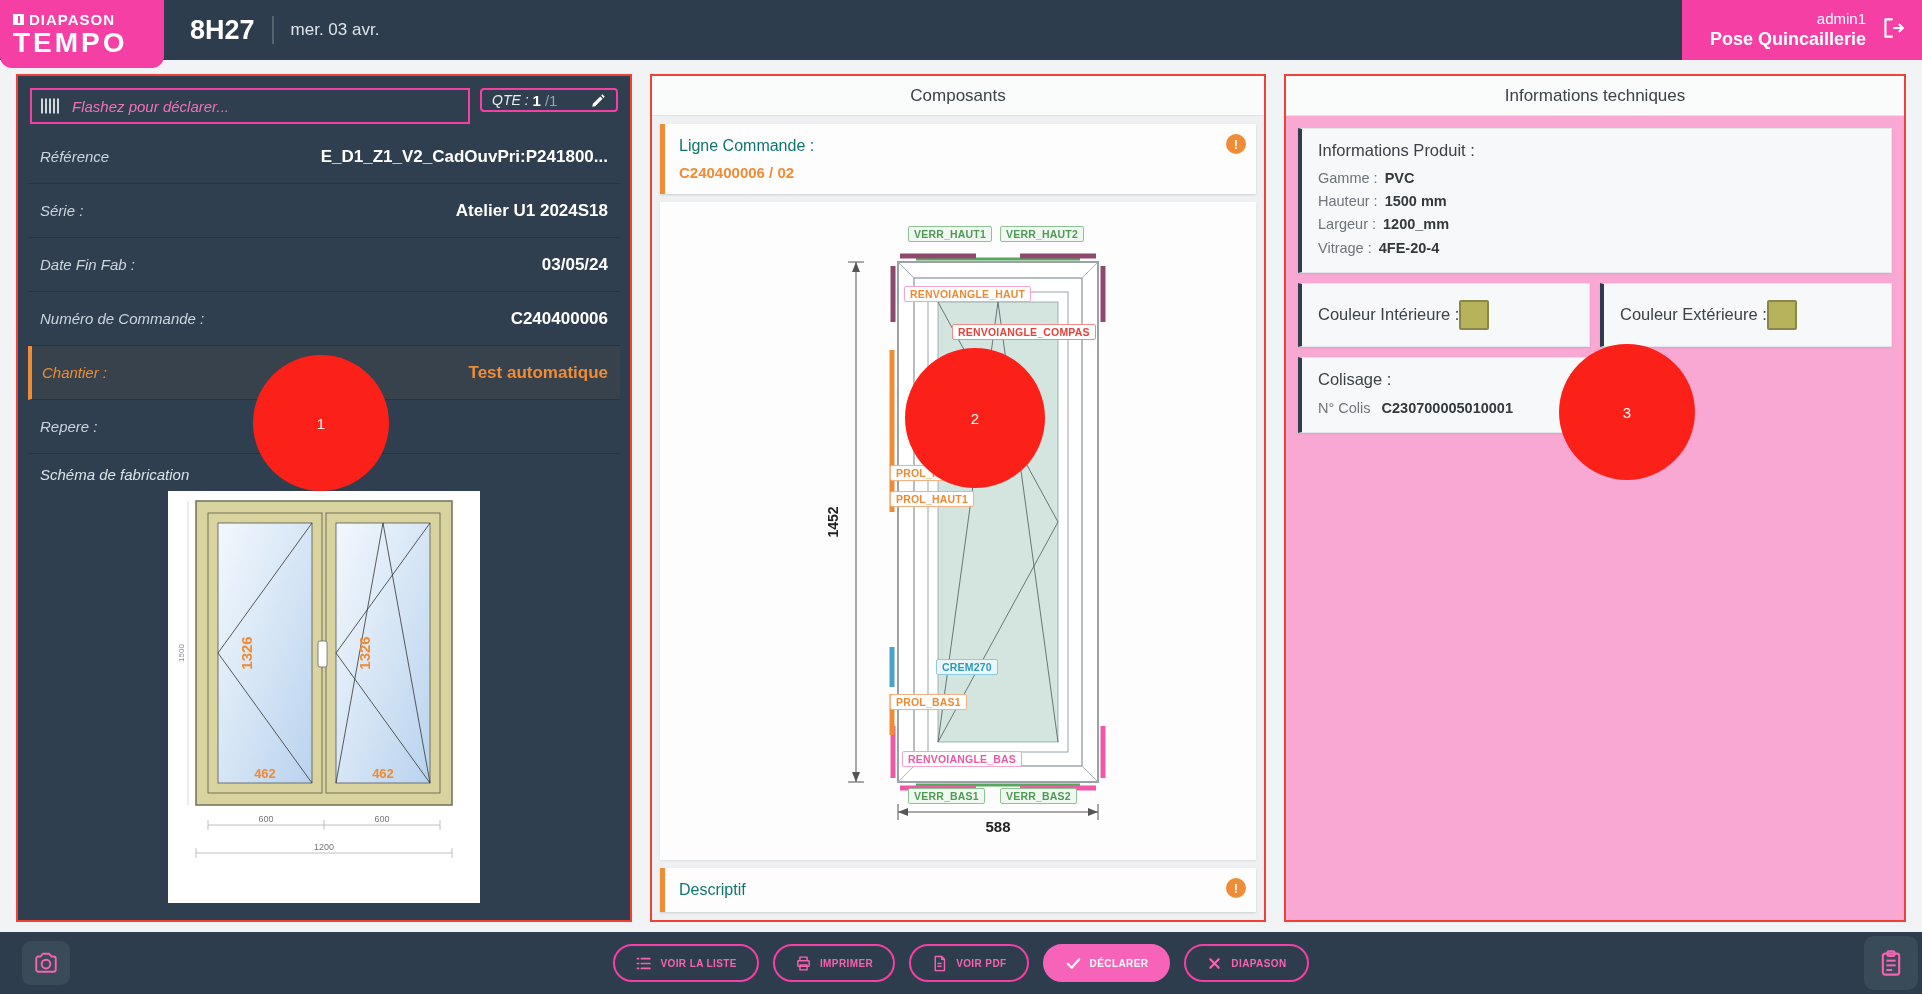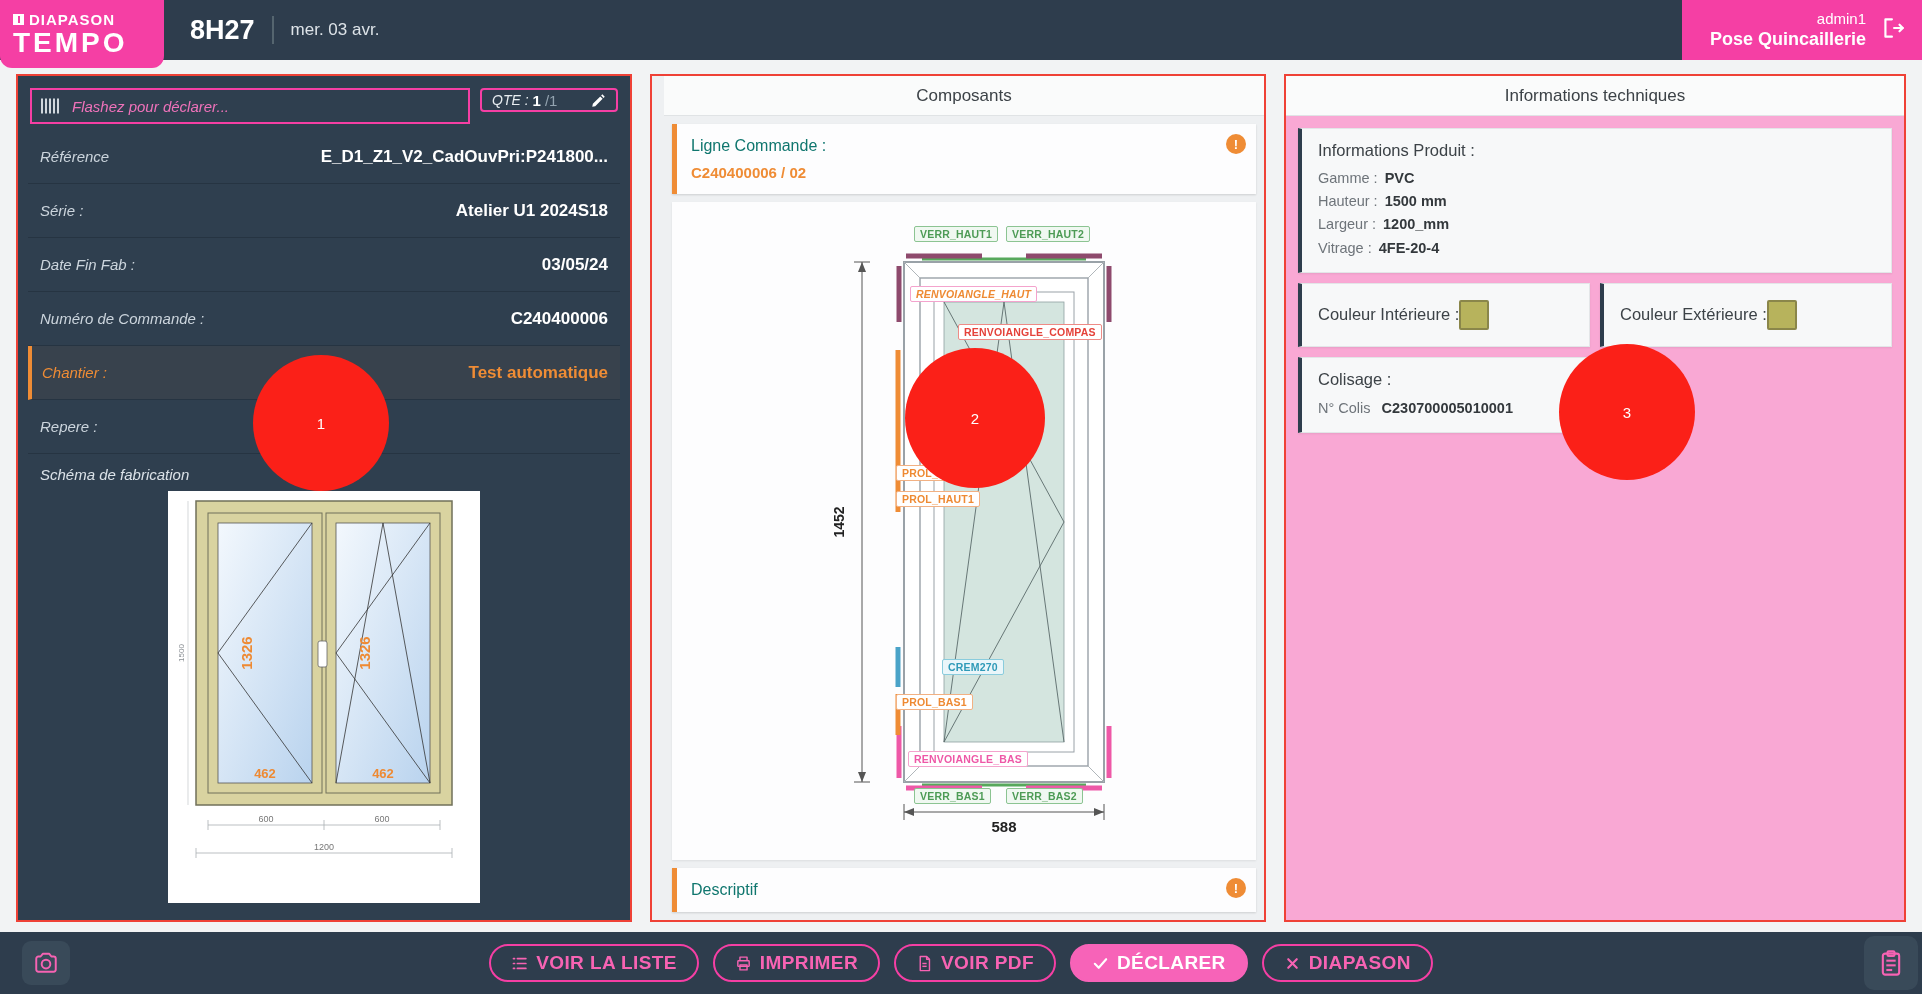--- a/index.html
+++ b/index.html
@@ -40,36 +40,36 @@
   .field-row { height:54px; display:flex; align-items:center; justify-content:space-between; padding:0 12px; border-bottom:1px solid #263442; }
   .field-label { font-style:italic; font-size:15px; color:#ccd5dd; }
   .field-value { font-weight:bold; font-size:17px; color:#fff; text-align:right; }
   .field-row.accent { border-left:4px solid #ef8c35; padding-left:10px; background:rgba(239,140,53,.05); }
   .field-row.accent .field-label, .field-row.accent .field-value { color:#ef8c35; }
 
   .schema-label { font-style:italic; font-size:15px; color:#dbe2e8; margin:12px 12px 8px; }
   .schema-box { width:312px; margin:0 auto; background:#fff; padding:4px; }
 
   
-  .mid-panel { width:616px; flex:none; background:#eef0f2; display:flex; flex-direction:column;padding-left:12px; }
+  .mid-panel { width:616px; flex:none; background:#eef0f2; display:flex; flex-direction:column; }
   .panel-header { height:40px; flex:none; background:#fafbfb; border-bottom:1px solid #e0e3e5; display:flex; align-items:center; justify-content:center; font-size:17px; color:#3c4247; }
   .mid-body { flex:1; display:flex; flex-direction:column; gap:8px; padding:8px; min-height:0; }
   .info-block { position:relative; background:#fdfdfe; border-left:5px solid #ef8c35; box-shadow:0 1px 2px rgba(0,0,0,.14); padding:13px 44px 13px 14px; flex:none; }
   .lc-title { font-size:16px; color:#0f766e; }
   .lc-link { margin-top:9px; font-size:15px; font-weight:bold; color:#ef8c35; cursor:pointer; }
   .info-icon { position:absolute; right:10px; top:10px; width:20px; height:20px; border-radius:50%; background:#ef8c35; color:#fff; font-weight:bold; font-size:13px; display:flex; align-items:center; justify-content:center; cursor:pointer; }
   .diagram-block { flex:1; background:#fdfdfe; box-shadow:0 1px 2px rgba(0,0,0,.08); display:flex; align-items:center; justify-content:center; overflow:hidden; min-height:0; }
   .mid-diagram { position:relative; width:560px; height:610px; flex:none; }
   .chip { position:absolute; font-size:10.5px; font-weight:bold; letter-spacing:.2px; background:#fff; border:1px solid; border-radius:2px; padding:1px 5px; white-space:nowrap; z-index:3; }
   .chip.green { color:#4d9b55; border-color:#8cc492; background:#f0f8f1; }
   .chip.orange { color:#ee8a33; border-color:#f2b183; }
   .chip.red { color:#e4423a; border-color:#ee8b86; }
   .chip.pink { color:#ee58a7; border-color:#f4a3cd; }
   .chip.blue { color:#2f9ab8; border-color:#8accdd; background:#eaf6fa; }
-  .chip.orangepink { color:#ee8a33; border-color:#f4a3cd;font-style:italic; }
+  .chip.orangepink { color:#ee8a33; border-color:#f4a3cd; }
   .p-vh1{left:230px;top:0} .p-vh2{left:322px;top:0}
   .p-rh{left:226px;top:60px} .p-rc{left:274px;top:98px}
   .p-ph2{left:212px;top:239px} .p-ph1{left:212px;top:265px}
   .p-cr{left:258px;top:433px} .p-pb1{left:212px;top:468px}
   .p-rb{left:224px;top:525px}
   .p-vb1{left:230px;top:562px} .p-vb2{left:322px;top:562px}
 
   
   .right-panel { flex:1; background:#f9a8d4; display:flex; flex-direction:column; }
   .right-body { flex:1; display:flex; flex-direction:column; gap:10px; padding:12px; }
@@ -81,21 +81,21 @@
   .color-row { display:flex; gap:10px; }
   .color-block { flex:1; display:flex; align-items:center; justify-content:flex-start; padding:16px 16px; }
   .color-label { font-size:16.5px; color:#3c4247; }
   .swatch { width:30px; height:30px; background:#b7b35c; border:2px solid #8a864a; border-radius:2px; }
   .colisage-block { width:calc(50% - 5px); }
   .colis-row { margin-top:8px; font-size:14.5px; }
 
   
   footer { height:62px; flex:none; background:#2e3d4d; display:flex; align-items:center; justify-content:center; position:relative; }
   .btn-group { display:flex; gap:14px; }
-  .btn { height:38px; border-radius:19px; border:2px solid #f53fa4; background:transparent; color:#f763b3; font-weight:bold; font-size:19px; letter-spacing:.4px; display:flex; align-items:center; gap:8px; padding:0 20px; cursor:pointer; font-family:inherit; }
+  .btn { height:38px; border-radius:19px; border:2px solid #f53fa4; background:transparent; color:#f763b3; font-weight:bold; font-size:10px; letter-spacing:.4px; display:flex; align-items:center; gap:8px; padding:0 20px; cursor:pointer; font-family:inherit; }
   .btn svg { width:17px; height:17px; }
   .btn.primary { background:#f763b8; border-color:#f763b8; color:#fff; }
   .corner-btn { position:absolute; width:48px; height:44px; border-radius:9px; background:#394a59; border:none; display:flex; align-items:center; justify-content:center; cursor:pointer; }
   .camera-btn { left:22px; top:50%; transform:translateY(-50%); }
   .clip-btn { right:4px; bottom:4px; width:54px; height:54px; border-radius:10px; }
 
   
   .circle { position:absolute; border-radius:50%; background:#fb2018; color:#fff; display:flex; align-items:center; justify-content:center; font-size:15px; z-index:20; }
   #c1 { left:253px; top:355px; width:136px; height:136px; }
   #c2 { left:905px; top:348px; width:140px; height:140px; }

